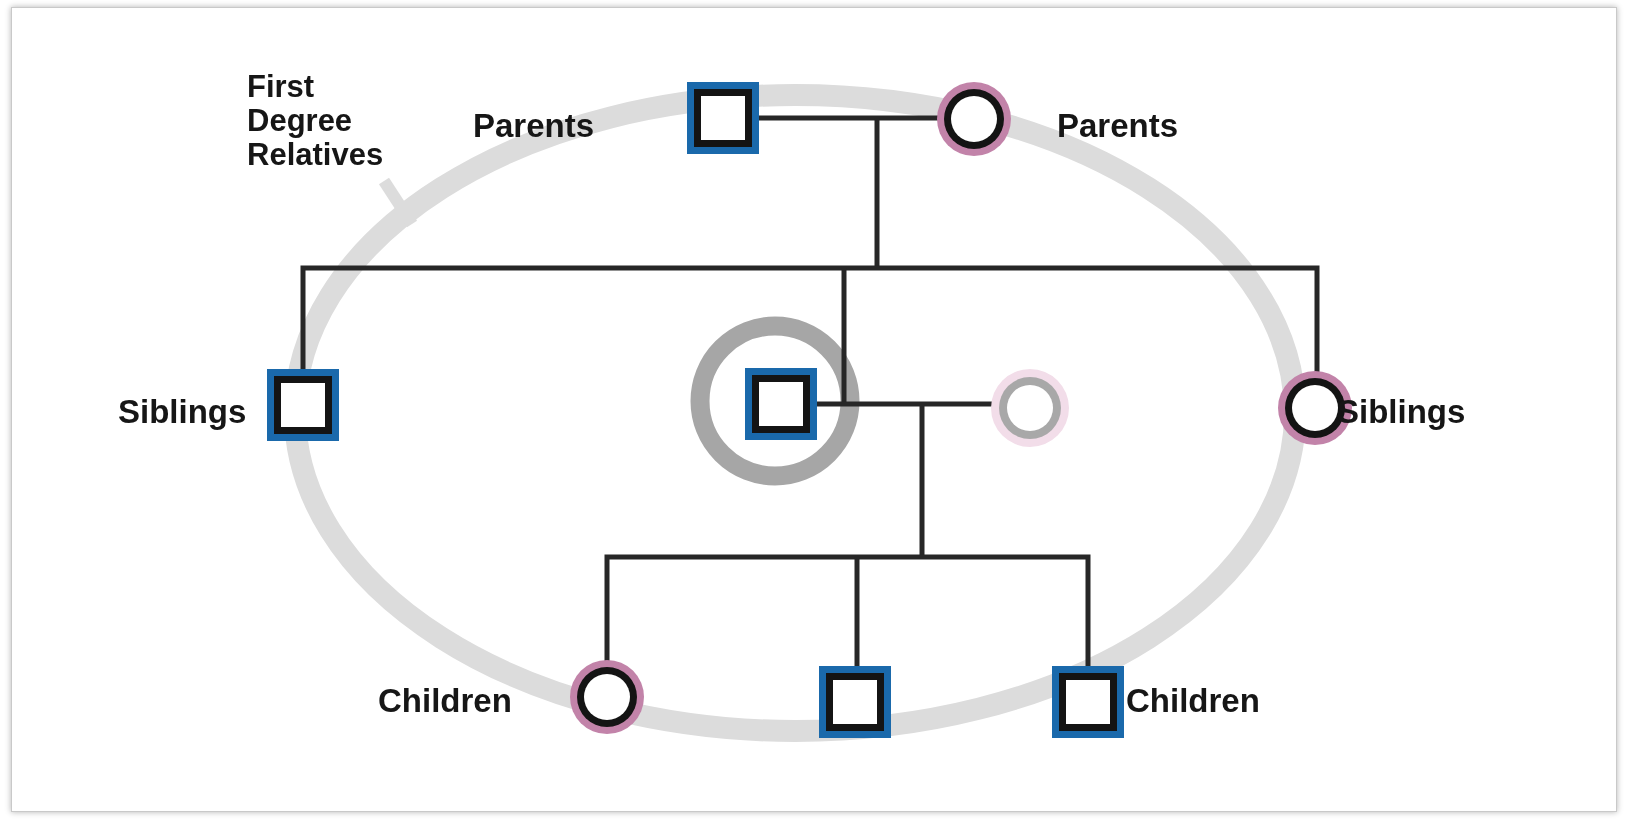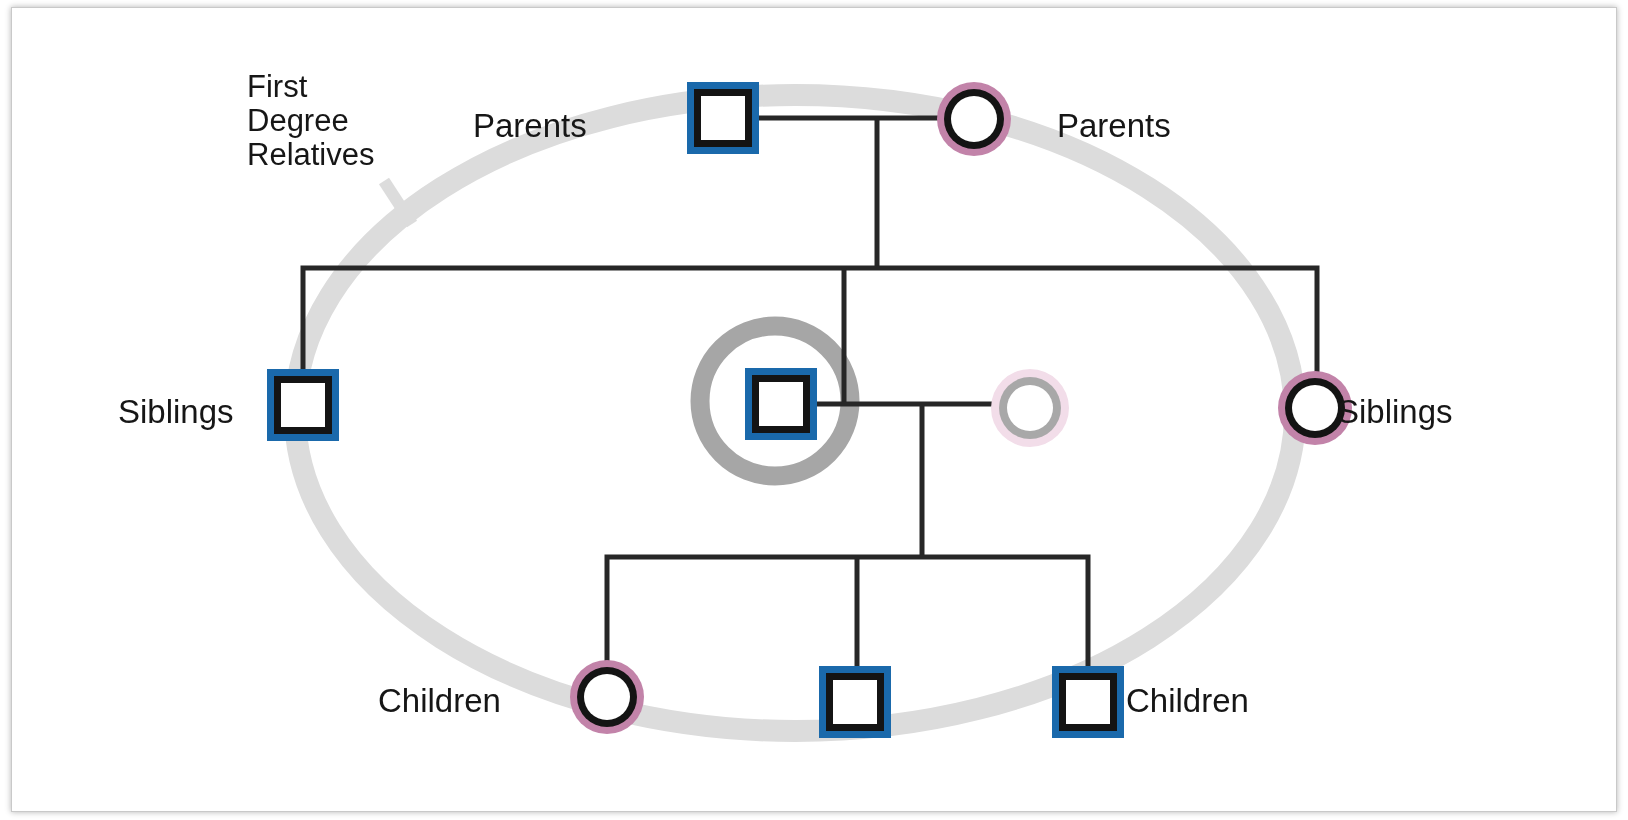--- a/index.html
+++ b/index.html
@@ -2,21 +2,21 @@
 <html style="--male-border: #1a69ab; --female-border: #c283a9; --symbol-ring: #141414; --symbol-fill: #ffffff; --connector: #272727; --boundary-ellipse: #dcdcdc; --proband-ring: #a6a6a6; --partner-outer: #f2dde9; --partner-ring: #a8a8a8; --text: #161616;"><head>
 <meta charset="utf-8">
 <style>
   html, body {
     margin: 0; padding: 0;
     width: 1628px; height: 820px;
     background: #ffffff;
     font-family: "Liberation Sans", sans-serif;
     overflow: hidden;
   }
-  .stage { position: relative; width: 1628px; height: 820px; }
+  .stage { position: relative; width: 1628px; height: 820px; font-weight: bold; }
   .card {
     position: absolute; left: 11px; top: 7px; right: 11px; bottom: 8px;
     background: #ffffff;
     border: 1px solid #c9c9c9;
     box-shadow: 0 0 6px rgba(0,0,0,0.30);
   }
   svg.diagram { position: absolute; left: 0; top: 0; }
 
   .boundary   { stroke: var(--boundary-ellipse); stroke-width: 22; fill: none; }
   .tick       { stroke: var(--boundary-ellipse); stroke-width: 12; }

